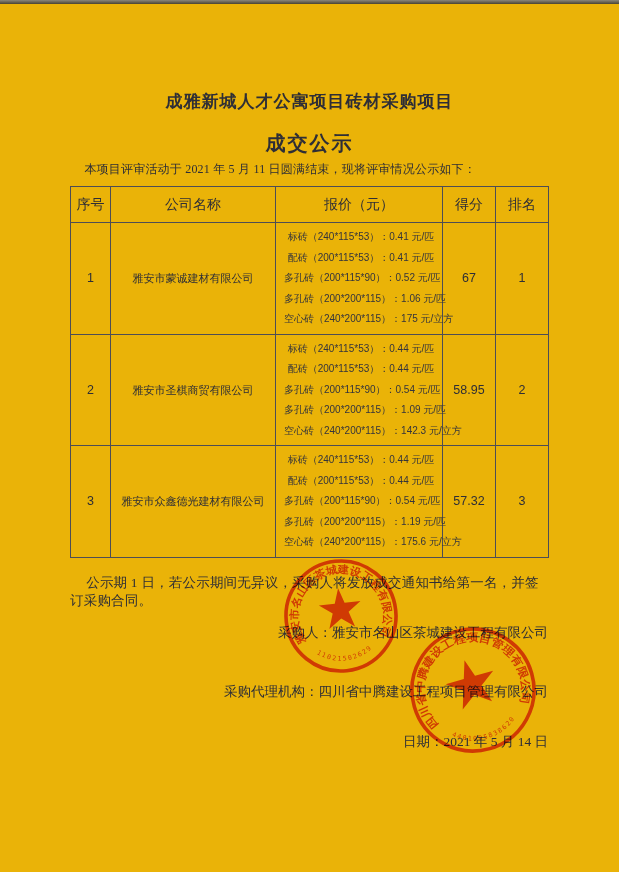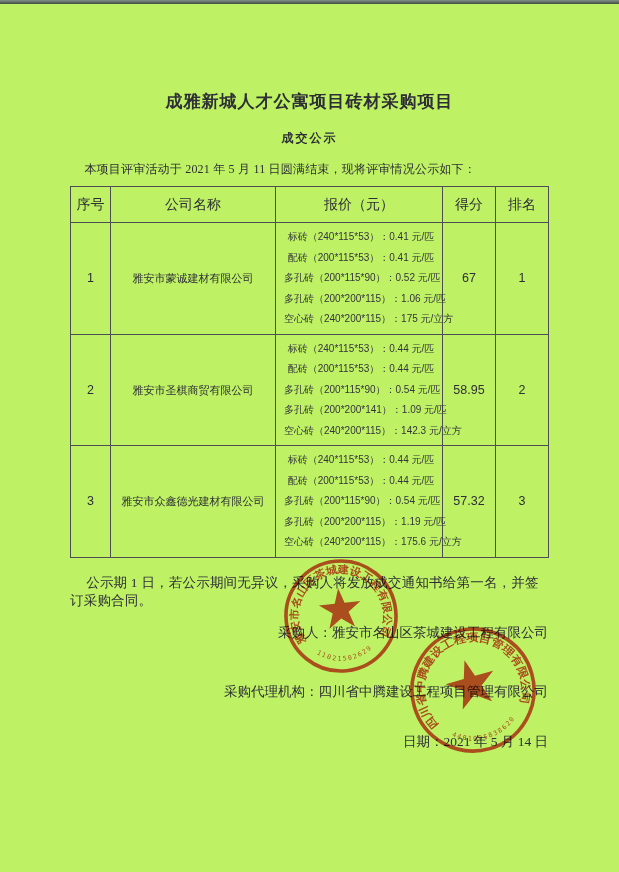--- a/index.html
+++ b/index.html
@@ -6,34 +6,34 @@
   body{
     width:619px;height:872px;
     background:#e8e8ee;
     font-family:"Liberation Serif","DejaVu Serif",serif;
     color:#2e2e36;
     position:relative;
     overflow:hidden;
   }
   .page{
     position:absolute;inset:0;
-    background:#bef264;
+    background:#eab308;
   }
   .scan-edge{
     position:absolute;top:0;left:0;width:100%;height:4px;
     background:linear-gradient(to bottom,#7a8090,#2c303b);
     opacity:.85;
   }
   .title{
     position:absolute;top:90px;left:0;width:100%;
     text-align:center;font-size:17px;font-weight:bold;letter-spacing:1px;
   }
   .subtitle{
     position:absolute;top:130px;left:0;width:100%;
-    text-align:center;font-size:12px;font-weight:bold;letter-spacing:2px;
+    text-align:center;font-size:20px;font-weight:bold;letter-spacing:2px;
   }
   .intro{
     position:absolute;top:161px;left:70px;width:478px;
     font-size:12px;text-indent:1.2em;letter-spacing:.2px;
   }
   table.bid{
     position:absolute;top:186px;left:70px;width:478px;
     border-collapse:collapse;table-layout:fixed;
     font-size:13px;
   }
@@ -134,21 +134,21 @@
         <td class="num">1</td>
       </tr>
       <tr>
         <td class="num">2</td>
         <td class="company">雅安市圣棋商贸有限公司</td>
         <td class="price-cell">
           <div class="price-lines">
             <div class="price-line">标砖（240*115*53）：0.44 元/匹</div>
             <div class="price-line">配砖（200*115*53）：0.44 元/匹</div>
             <div class="price-line">多孔砖（200*115*90）：0.54 元/匹</div>
-            <div class="price-line">多孔砖（200*200*141）：1.09 元/匹</div>
+            <div class="price-line">多孔砖（200*200*115）：1.09 元/匹</div>
             <div class="price-line">空心砖（240*200*115）：142.3 元/立方</div>
           </div>
         </td>
         <td class="num">58.95</td>
         <td class="num">2</td>
       </tr>
       <tr>
         <td class="num">3</td>
         <td class="company">雅安市众鑫德光建材有限公司</td>
         <td class="price-cell">

